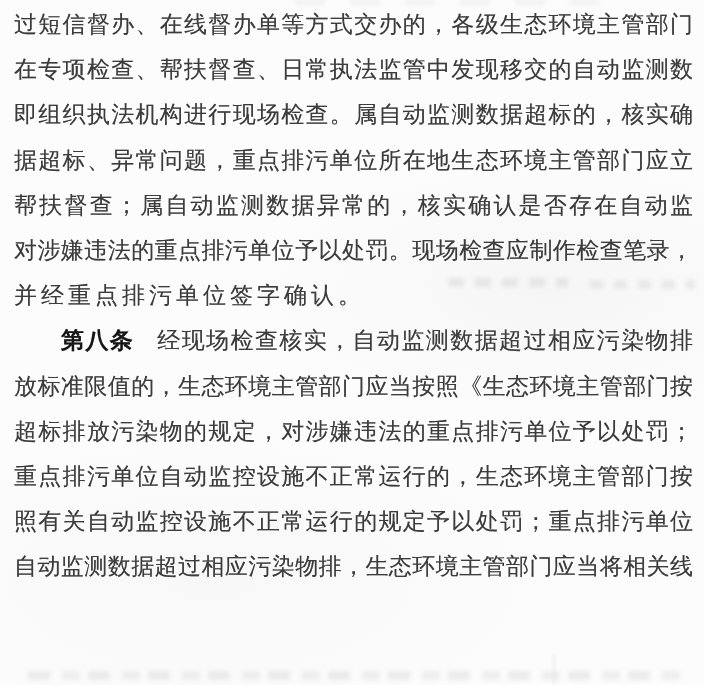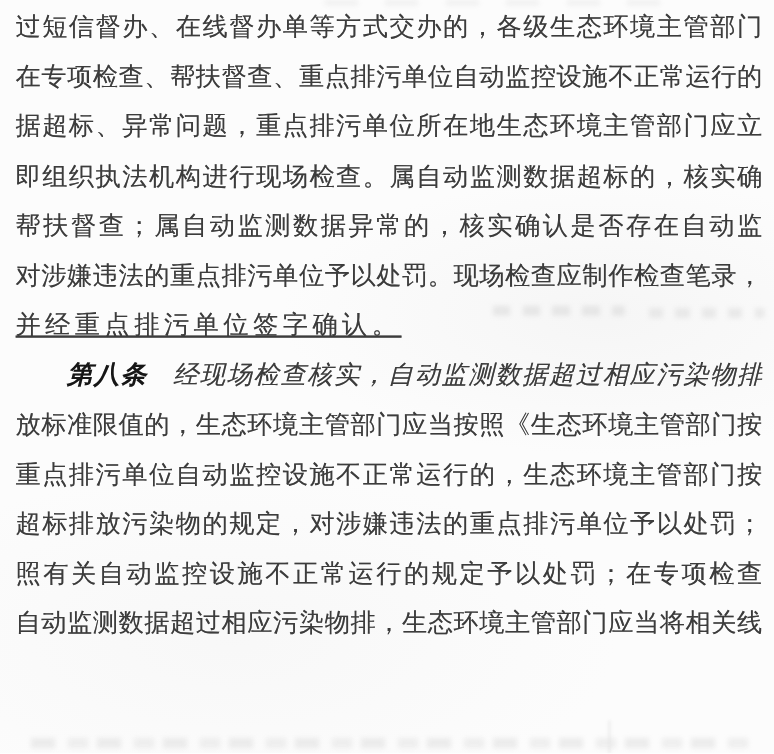--- a/index.html
+++ b/index.html
@@ -31,23 +31,23 @@
   .line {
     height: 45.2px;
     line-height: 45.2px;
     overflow: hidden;
   }
   .j {
     text-align: justify;
     text-align-last: justify;
     -moz-text-align-last: justify;
   }
-  .sp4 { letter-spacing: 4px; text-decoration: underline; }
+  .sp4 { letter-spacing: 4px; }
   .sp2 { letter-spacing: 1.5px; }
-  .indent { padding-left: 47px; font-style: italic; }
+  .indent { padding-left: 47px; }
   .article-heading {
     font-weight: 700;
     color: #161616;
     margin-right: 23px;
   }
   
   .smudge {
     position: absolute;
     filter: blur(2.2px);
     opacity: 0.55;
@@ -80,34 +80,34 @@
 </style>
 </head>
 <body>
 
 <div class="page">
 
   <div class="smudge smudge-top"></div>
 
   <div class="textblock">
     <div class="line j">过短信督办、在线督办单等方式交办的，各级生态环境主管部门</div>
-    <div class="line j">在专项检查、帮扶督查、重点排污单位自动监控设施不正常运行的</div>
+    <div class="line j">在专项检查、帮扶督查、日常执法监管中发现移交的自动监测数</div>
+    <div class="line j">即组织执法机构进行现场检查。属自动监测数据超标的，核实确</div>
     <div class="line j">据超标、异常问题，重点排污单位所在地生态环境主管部门应立</div>
-    <div class="line j">即组织执法机构进行现场检查。属自动监测数据超标的，核实确</div>
     <div class="line j">帮扶督查；属自动监测数据异常的，核实确认是否存在自动监</div>
     <div class="line j">对涉嫌违法的重点排污单位予以处罚。现场检查应制作检查笔录，</div>
     <div class="line sp4">并经重点排污单位签字确认。</div>
 
     <div class="line j indent">
       <span class="article-heading">第八条</span><span>经现场检查核实，自动监测数据超过相应污染物排</span>
     </div>
     <div class="line j">放标准限值的，生态环境主管部门应当按照《生态环境主管部门按</div>
+    <div class="line j">超标排放污染物的规定，对涉嫌违法的重点排污单位予以处罚；</div>
     <div class="line j">重点排污单位自动监控设施不正常运行的，生态环境主管部门按</div>
-    <div class="line j">超标排放污染物的规定，对涉嫌违法的重点排污单位予以处罚；</div>
-    <div class="line j">照有关自动监控设施不正常运行的规定予以处罚；在专项检查</div>
+    <div class="line j">照有关自动监控设施不正常运行的规定予以处罚；重点排污单位</div>
     <div class="line j">自动监测数据超过相应污染物排，生态环境主管部门应当将相关线</div>
   </div>
 
   <div class="smudge smudge-mid-a"></div>
   <div class="smudge smudge-mid-b"></div>
   <div class="fold-shadow"></div>
   <div class="smudge smudge-bottom"></div>
 
 </div>
 

